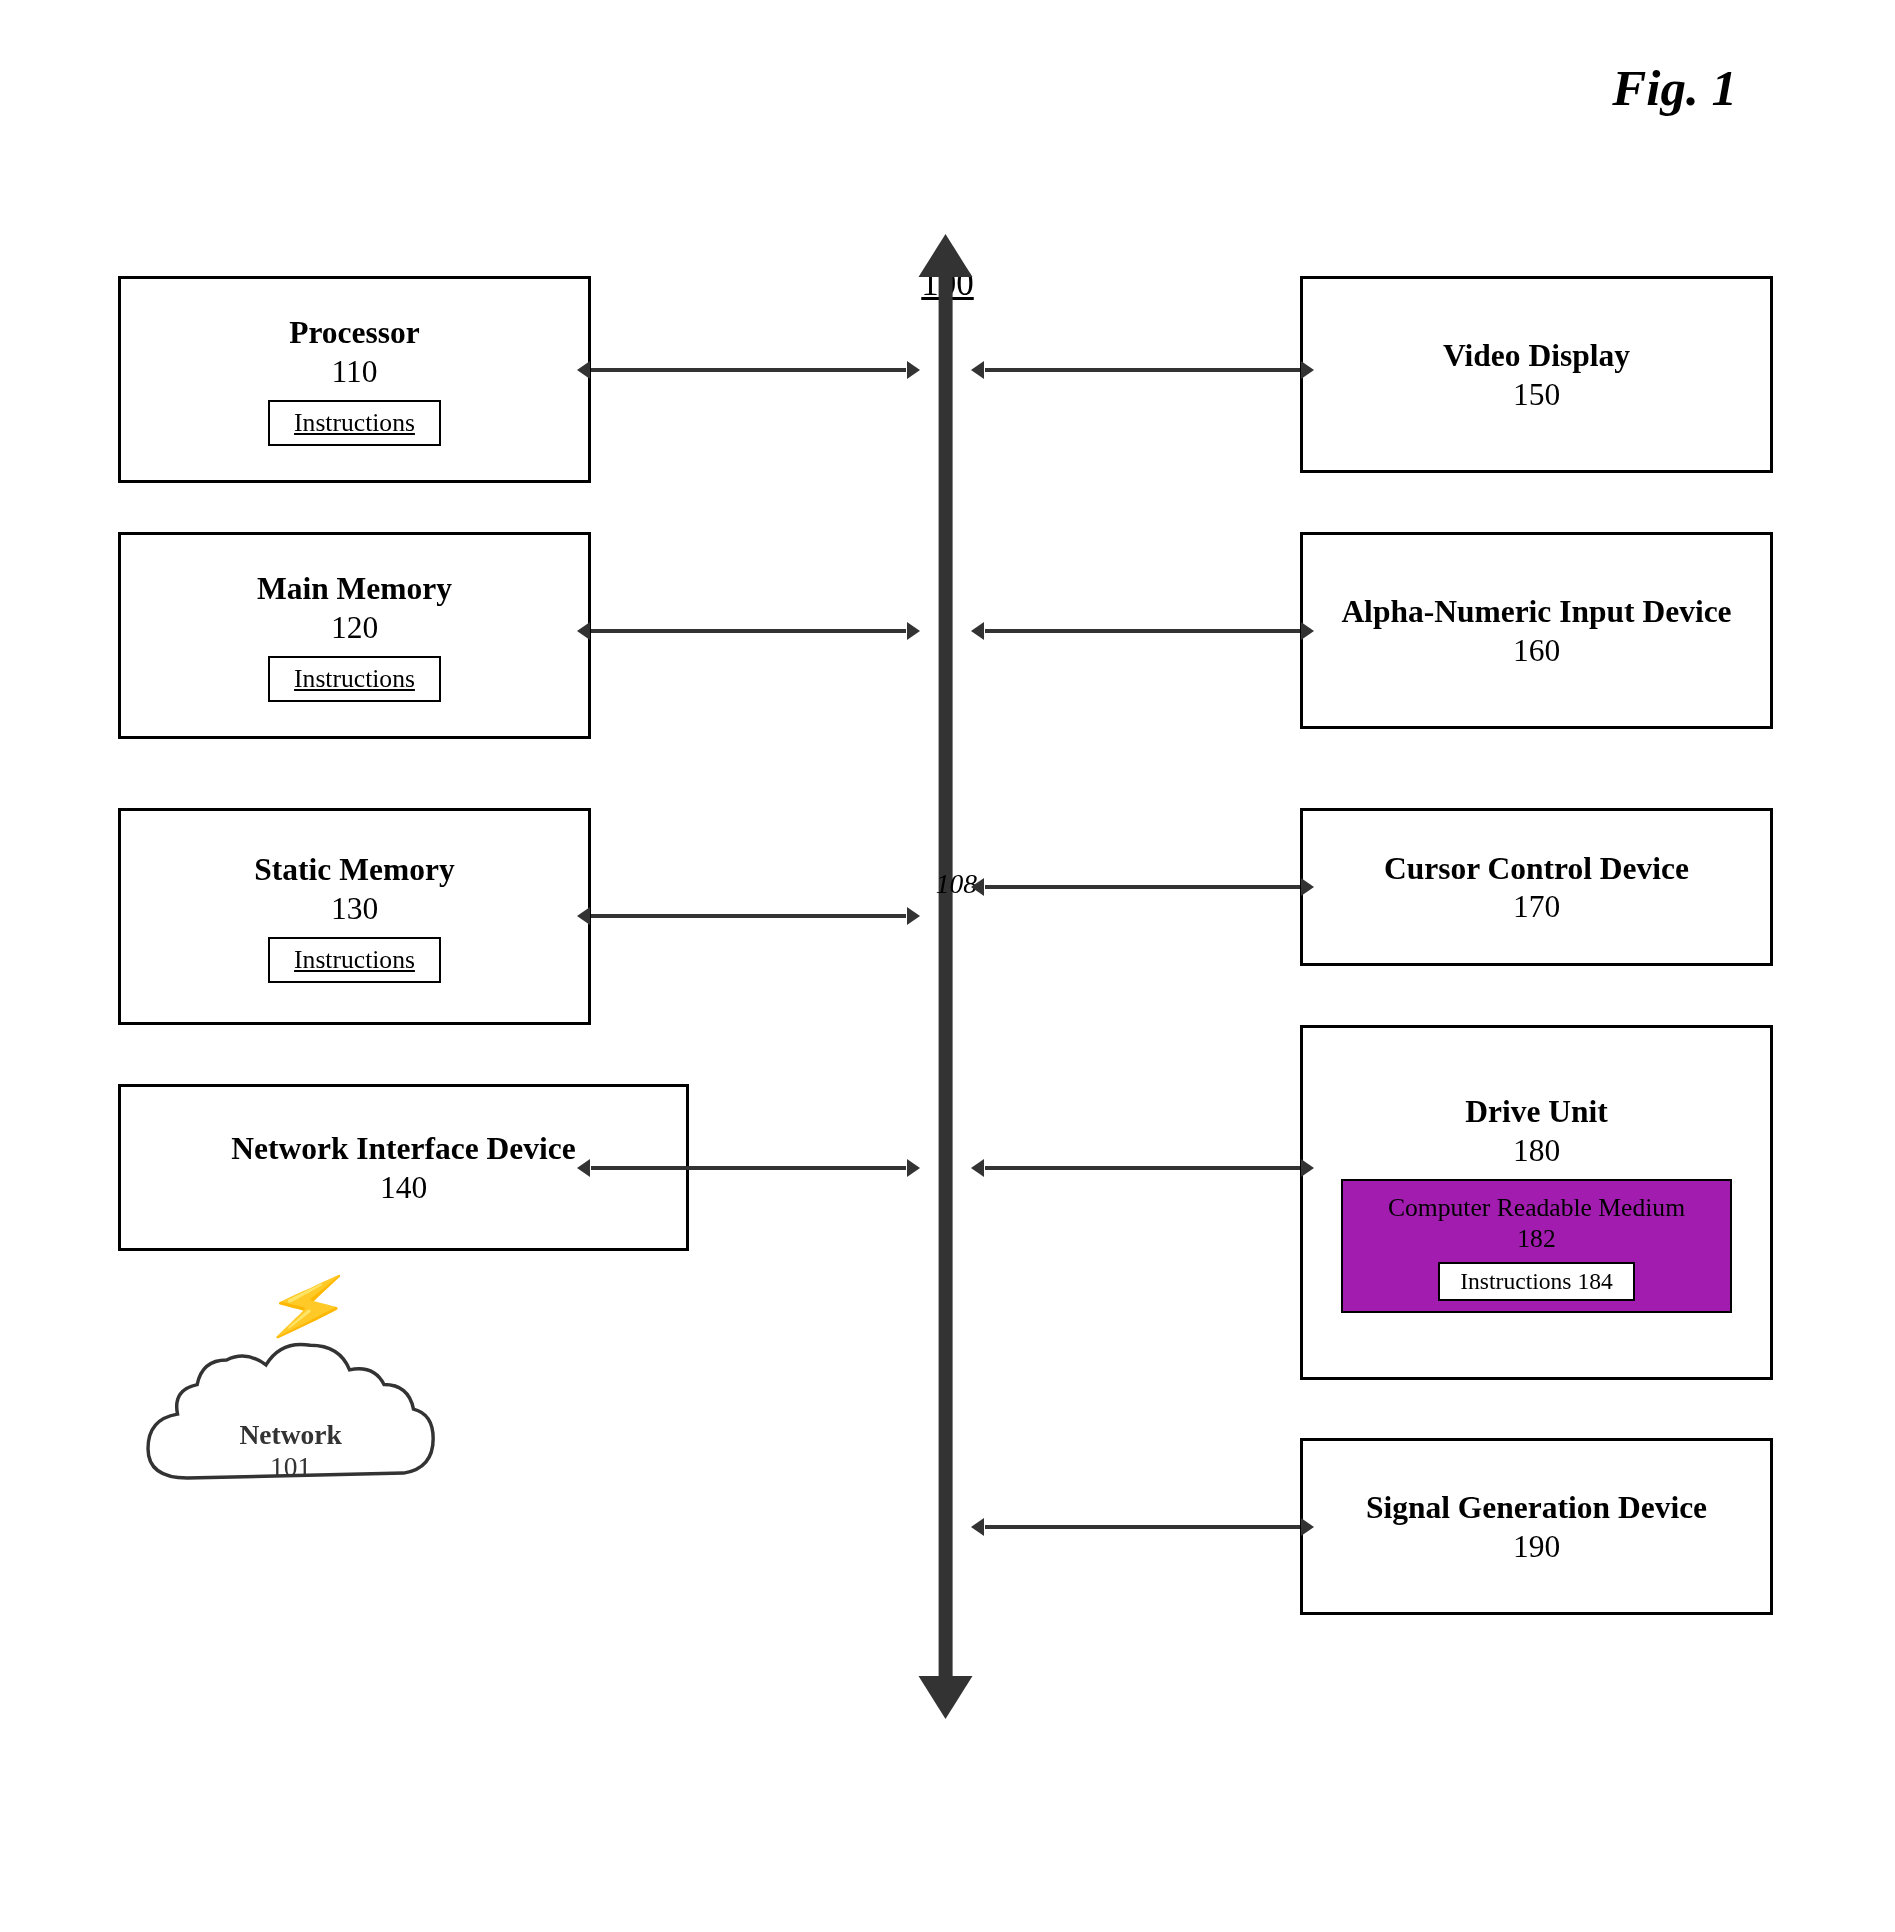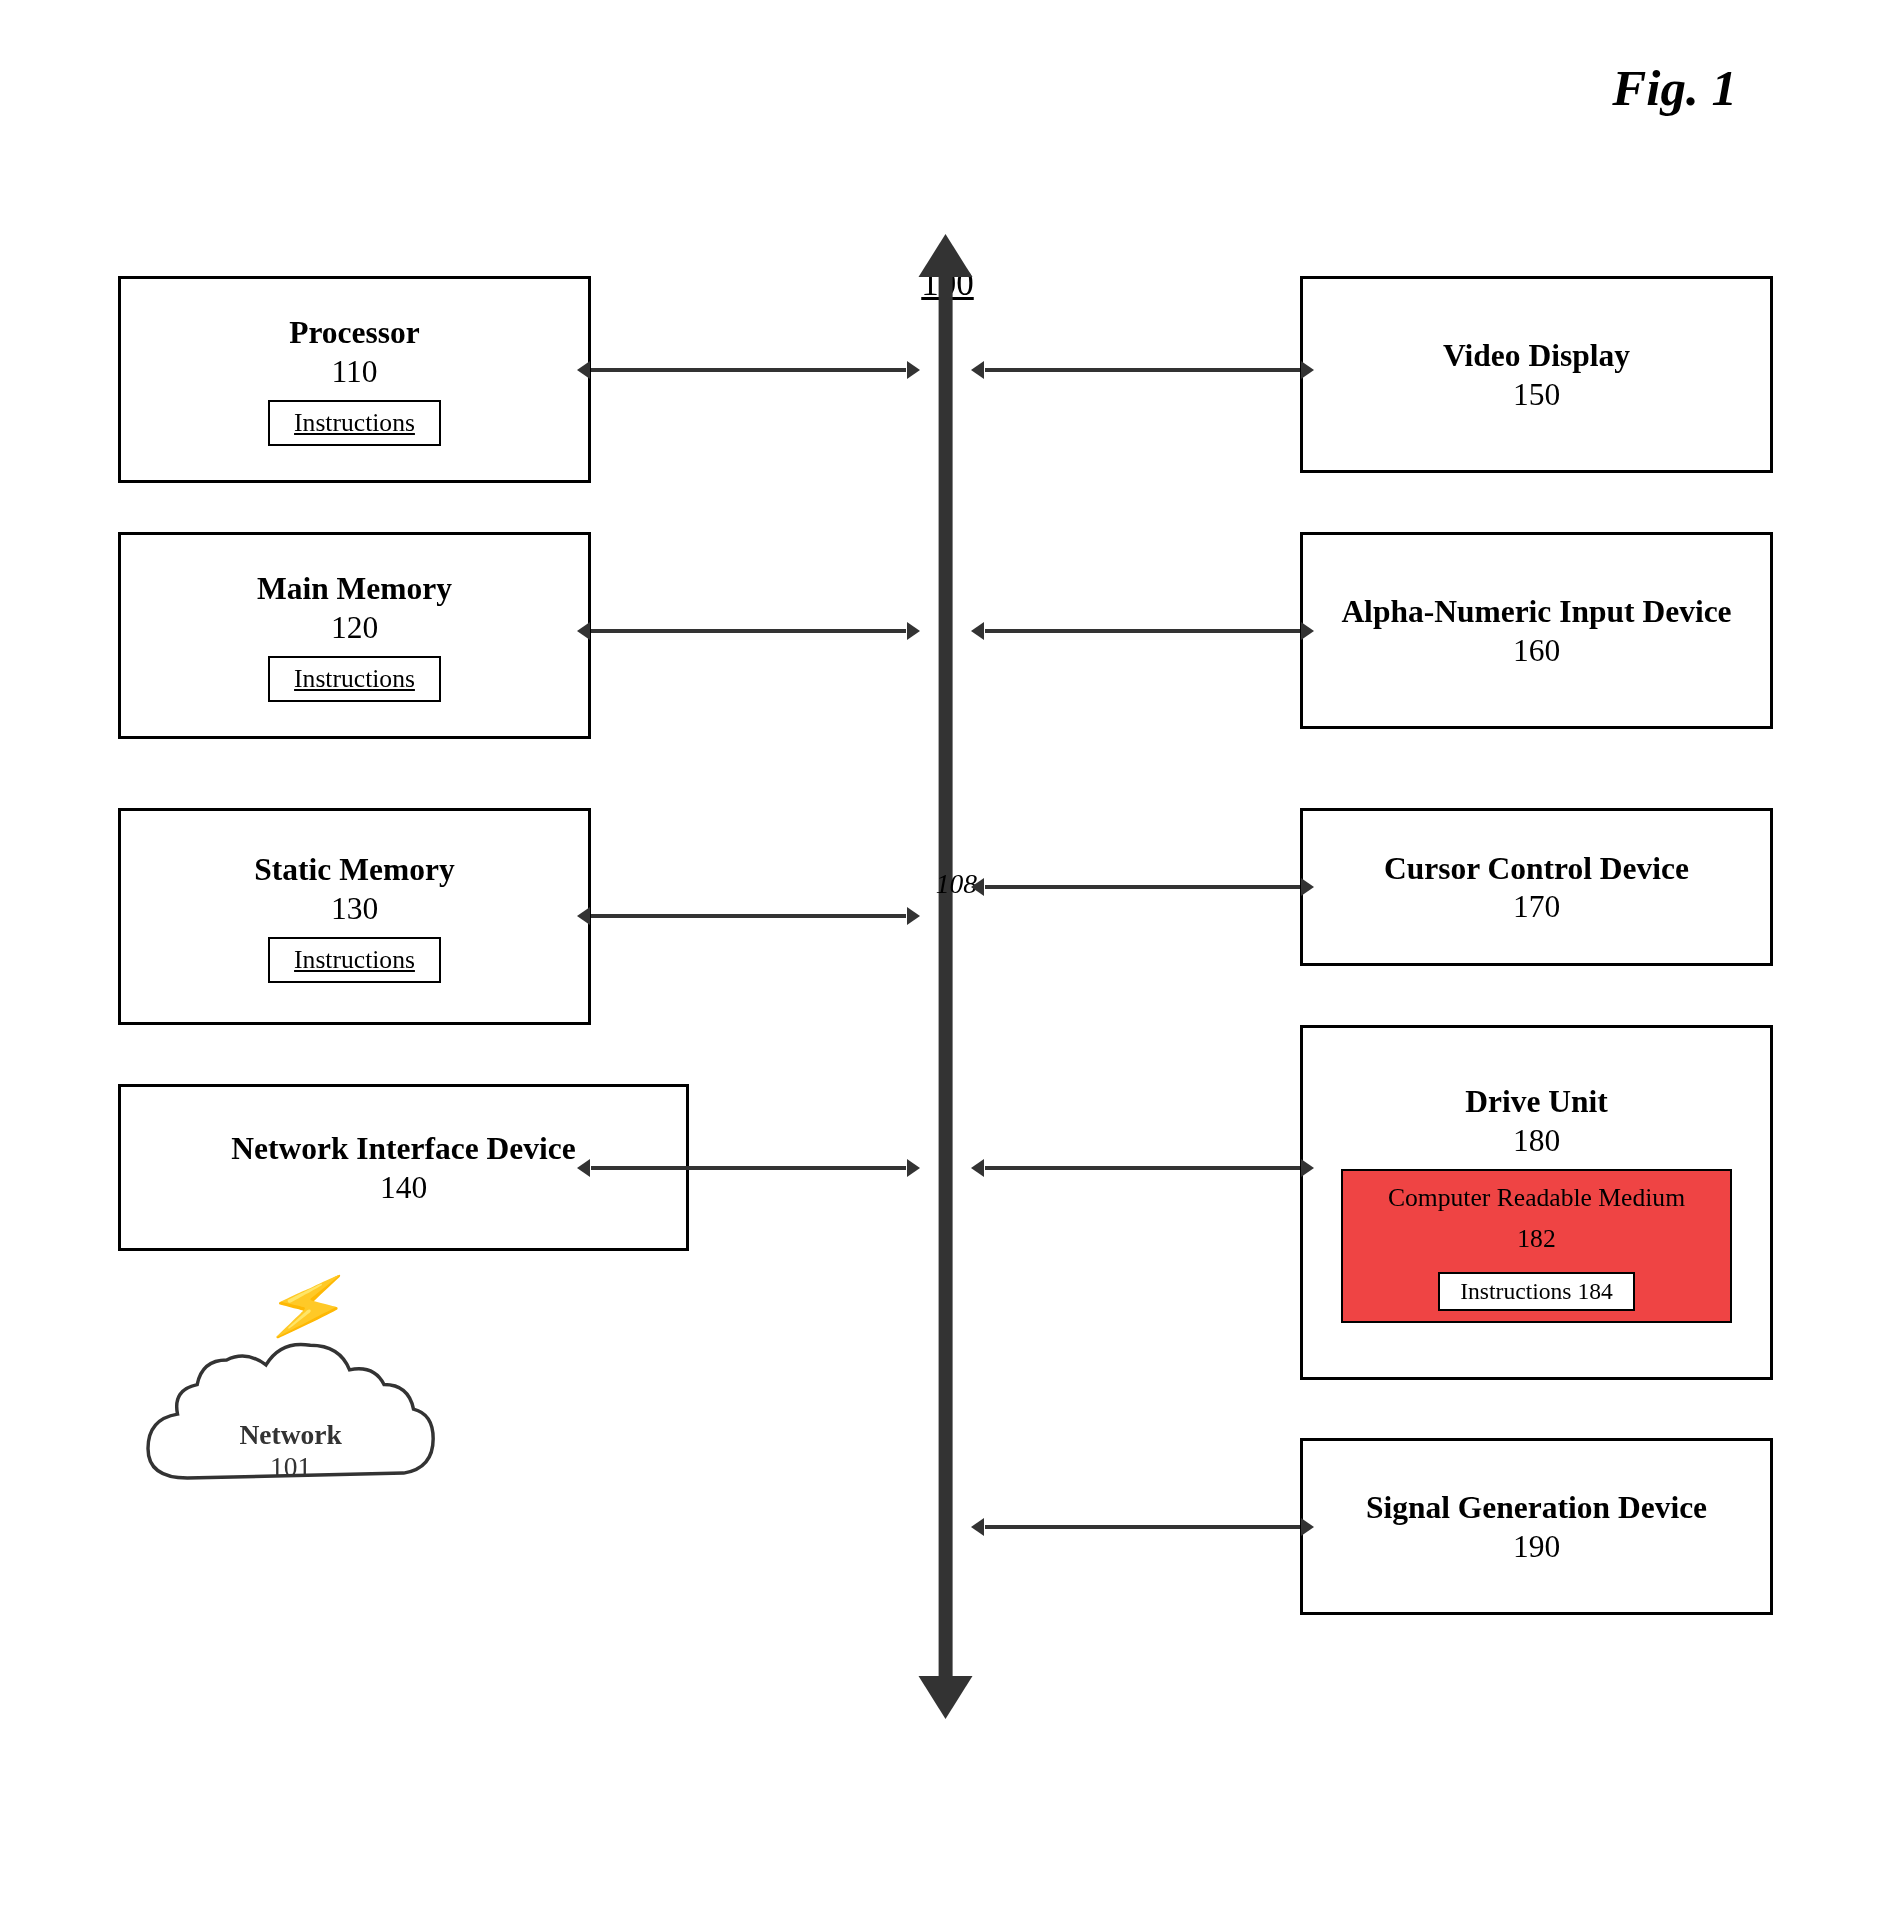--- a/index.html
+++ b/index.html
@@ -125,28 +125,27 @@
     .signal-generation-box {
       right: 59px;
       top: 1221px;
       width: 473px;
       height: 177px;
     }
 
     
     .computer-readable-box {
       border: 2px solid #000;
-      background: #ef4444;
+      background: #a21caf;
       padding: 9.9px 15.8px;
       margin-top: 9.9px;
       width: 90%;
       display: flex;
       flex-direction: column;
       align-items: center;
-      gap: 10px;
     }
 
     .computer-readable-title {
       font-size: 25.6px;
       text-align: center;
       line-height: 1.3;
     }
 
     .instructions-inner-box {
       border: 2px solid #000;

